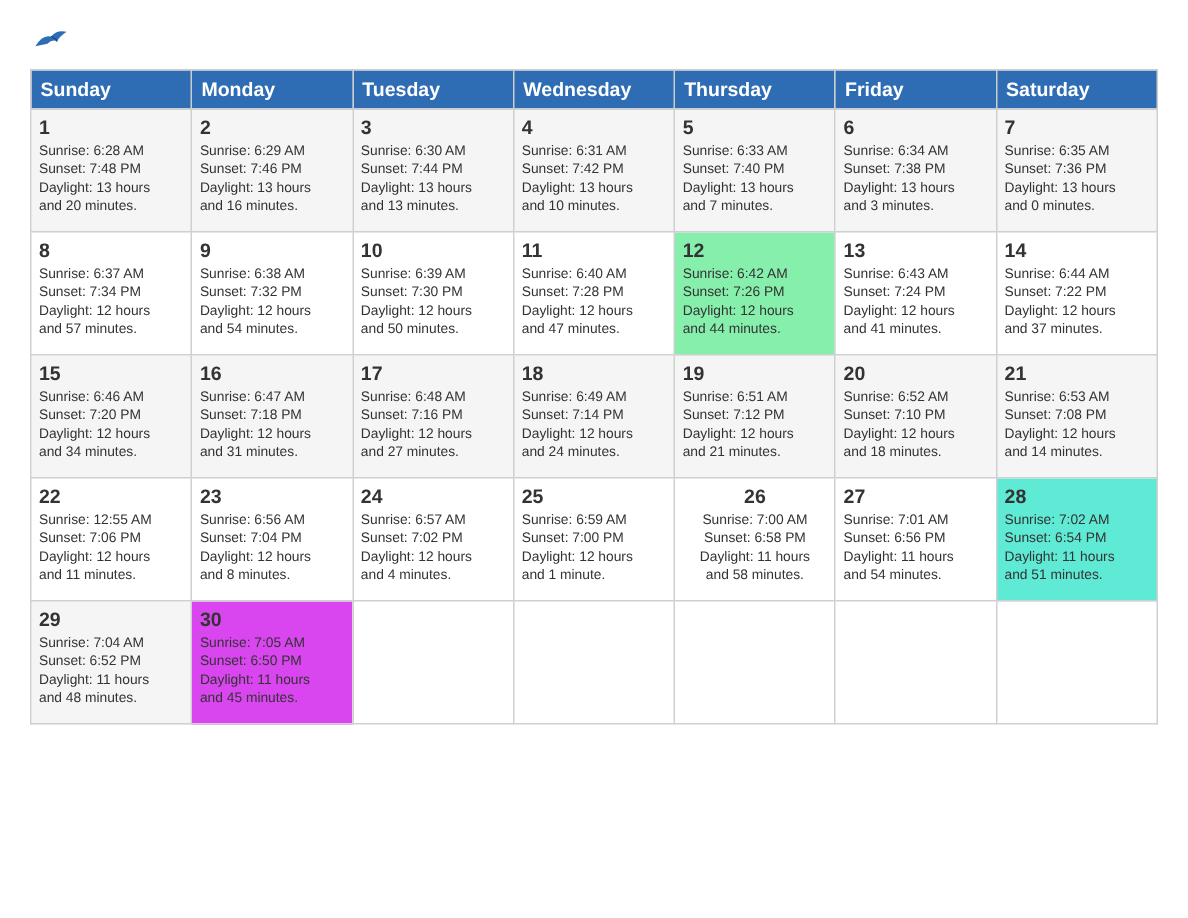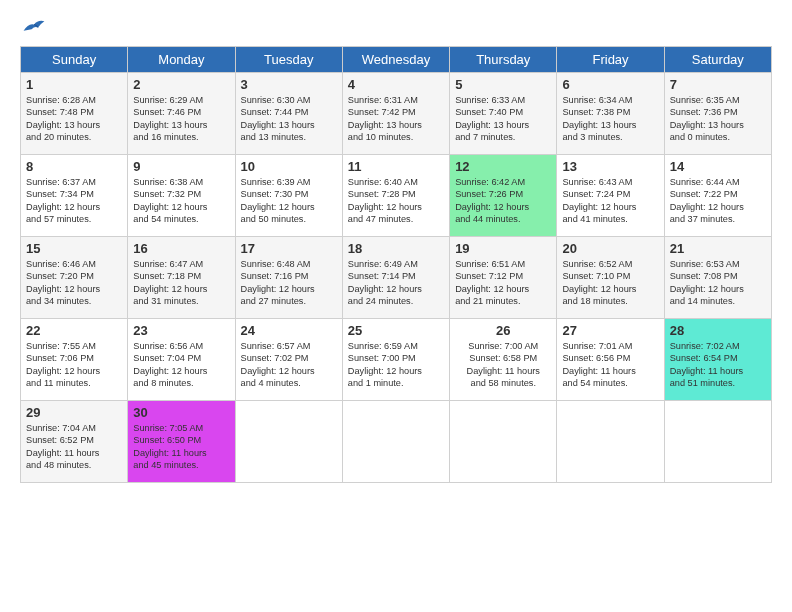--- a/index.html
+++ b/index.html
@@ -58,24 +58,24 @@
       color: #555;
     }
     .calendar {
       width: 100%;
       border-collapse: collapse;
       table-layout: fixed;
     }
     .calendar th {
       background-color: #2e6db4;
       color: white;
-      text-align: center;
+      text-align: left;
       padding: 5px 6px;
       font-size: 13px;
-      font-weight: normal;
+      font-weight: bold;
       border: 1px solid #ccc;
     }
     .calendar td {
       vertical-align: top;
       padding: 4px 5px;
       border: 1px solid #d0d0d0;
       font-size: 9.5px;
       color: #333;
       height: 82px;
       background: #fff;
@@ -284,21 +284,21 @@
             <span class="day-num">21</span>
             <div class="cell-text">Sunrise: 6:53 AM</div>
             <div class="cell-text">Sunset: 7:08 PM</div>
             <div class="cell-text">Daylight: 12 hours</div>
             <div class="cell-text">and 14 minutes.</div>
           </td>
         </tr>
         <tr>
           <td style="background-color: rgb(255, 255, 255);">
             <span class="day-num">22</span>
-            <div class="cell-text">Sunrise: 7:55 AM</div>
+            <div class="cell-text">Sunrise: 12:55 AM</div>
             <div class="cell-text">Sunset: 7:06 PM</div>
             <div class="cell-text">Daylight: 12 hours</div>
             <div class="cell-text">and 11 minutes.</div>
           </td>
           <td style="background-color: rgb(255, 255, 255);">
             <span class="day-num">23</span>
             <div class="cell-text">Sunrise: 6:56 AM</div>
             <div class="cell-text">Sunset: 7:04 PM</div>
             <div class="cell-text">Daylight: 12 hours</div>
             <div class="cell-text">and 8 minutes.</div>

